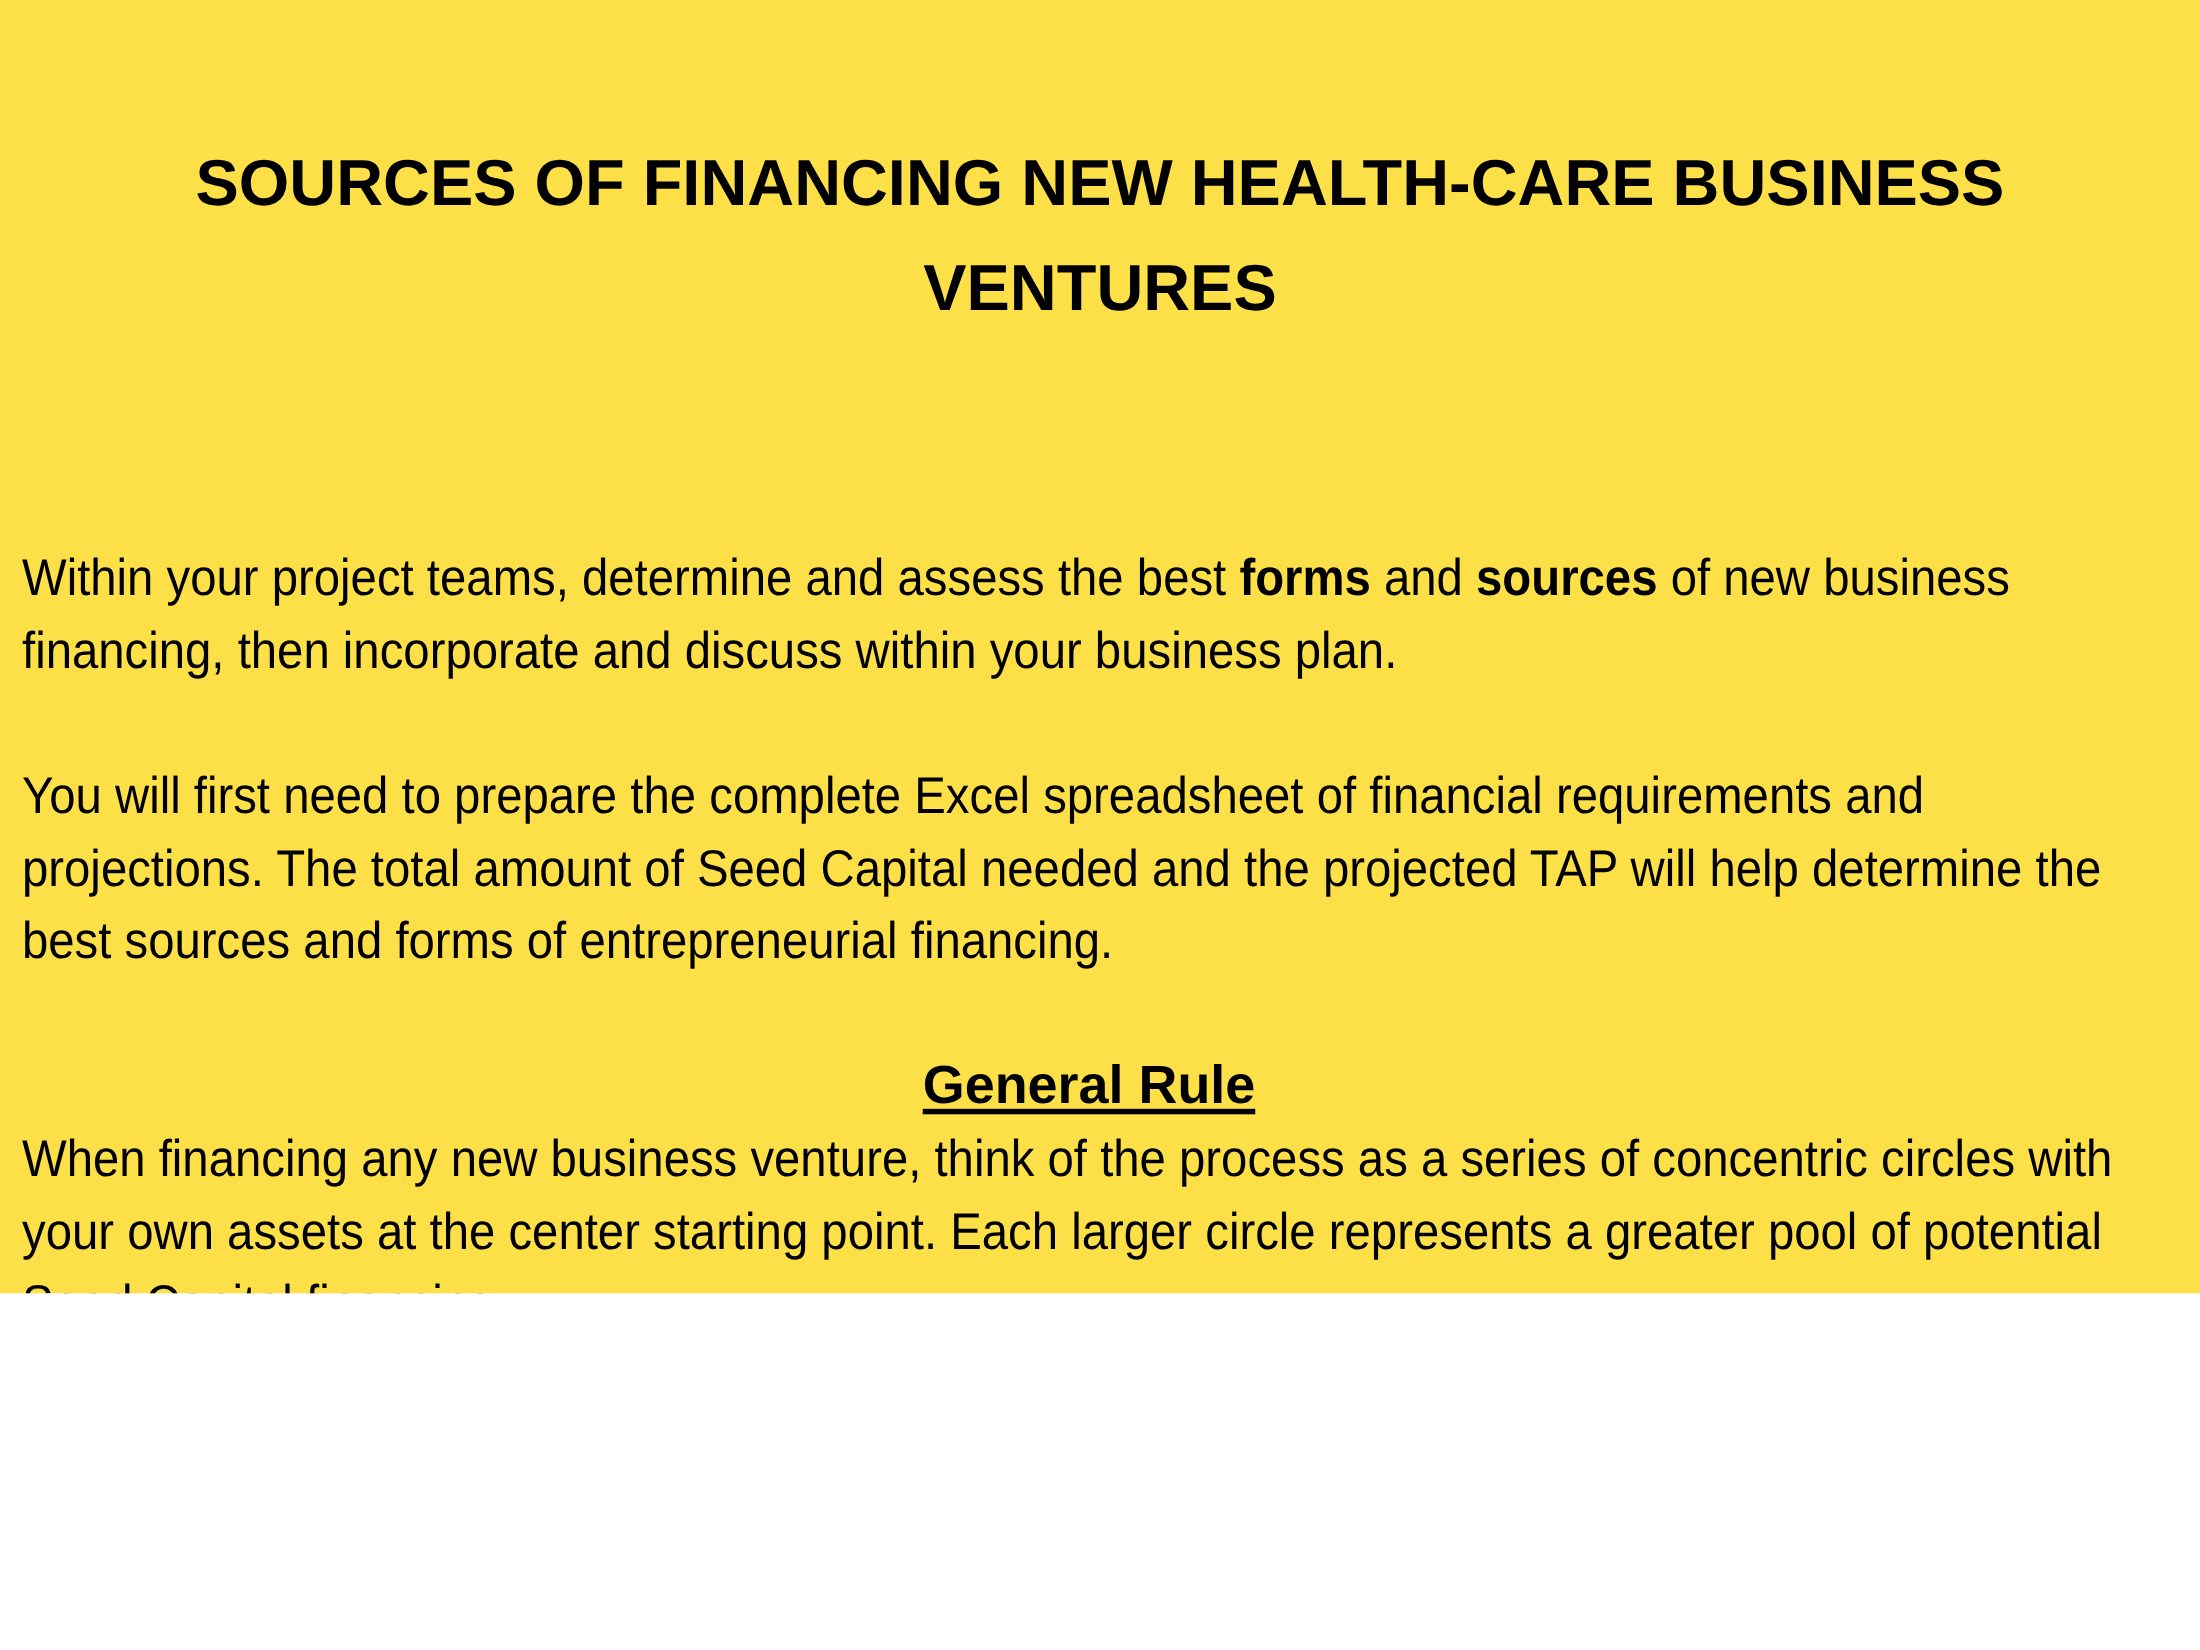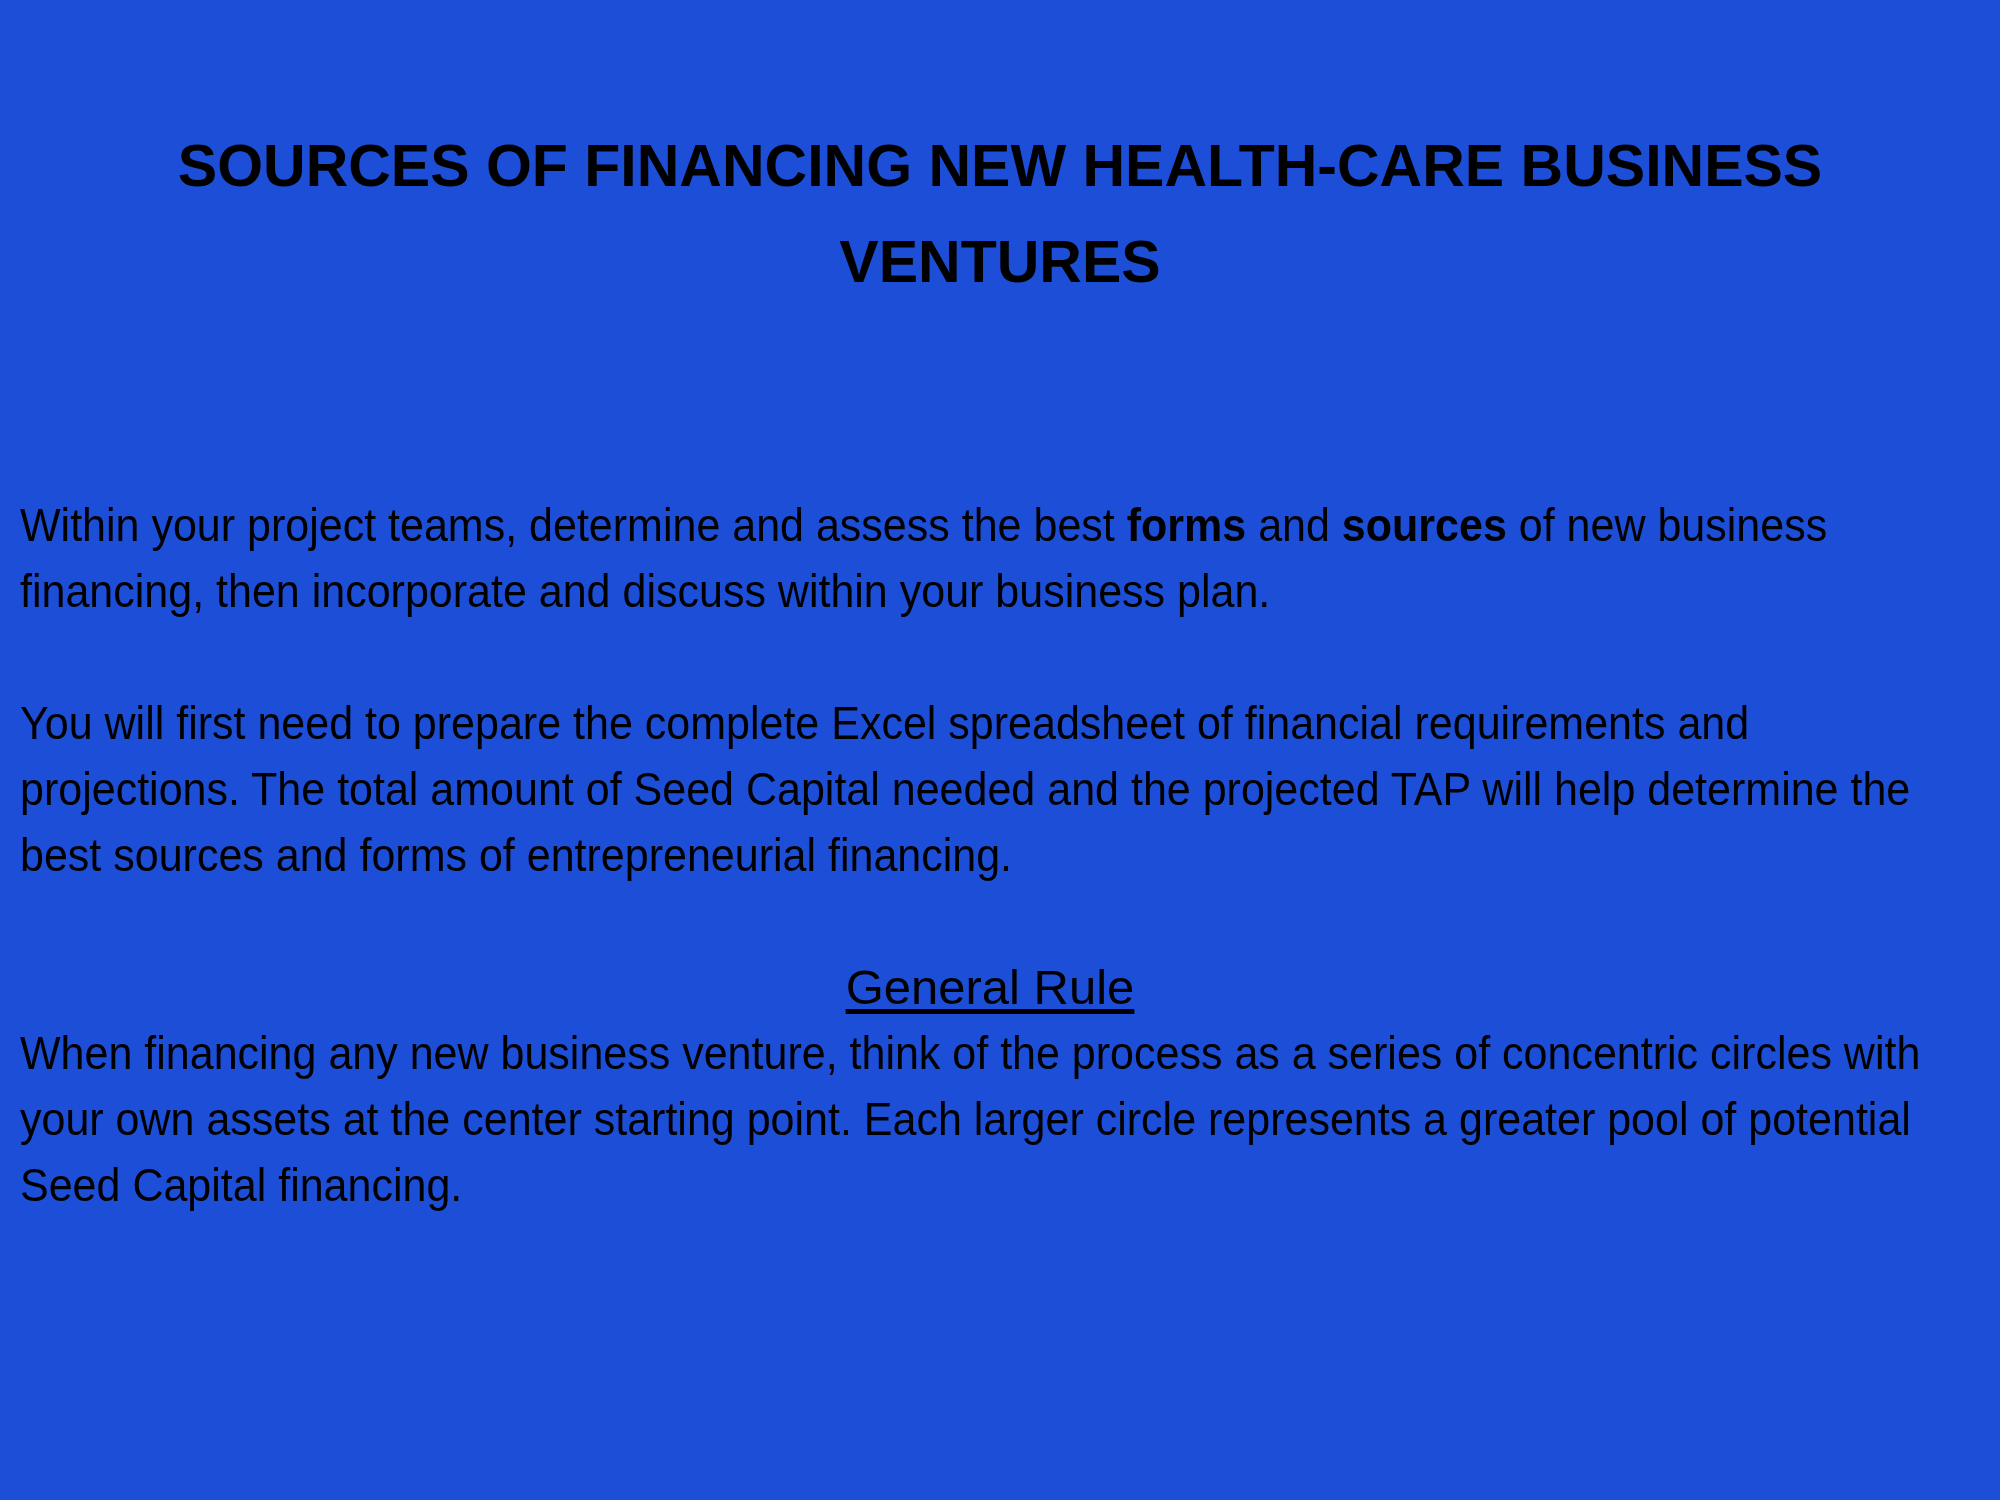--- a/index.html
+++ b/index.html
@@ -4,22 +4,22 @@
 <title>Slide</title>
 <style>
   html, body {
     margin: 0;
     padding: 0;
     background: #ffffff;
   }
   #slide {
     position: relative;
     width: 2000px;
-    height: 1500px;
-    background: #1d4ed8;
+    height: 1176px;
+    background: #fde047;
     overflow: hidden;
     font-family: "Liberation Sans", sans-serif;
     color: #000000;
     -webkit-font-smoothing: antialiased;
   }
 
   
   .slide-title {
     position: absolute;
     left: 40px;
@@ -60,21 +60,21 @@
     margin-bottom: 66px;
   }
 
   .para b {
     font-weight: bold;
   }
 
   
   .rule-heading {
     font-family: "Liberation Sans", sans-serif;
-    font-weight: normal;
+    font-weight: bold;
     font-size: 49px;
     line-height: 66px;
     text-align: center;
     text-decoration: underline;
     text-underline-offset: 5px;
     text-decoration-thickness: 5px;
     color: #000000;
     margin: 0 0 0 0;
     width: 1940px;
   }

